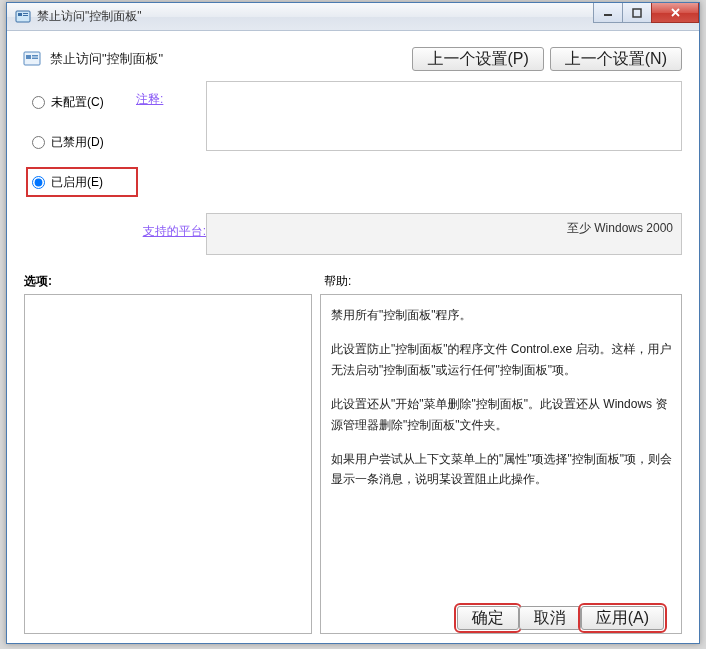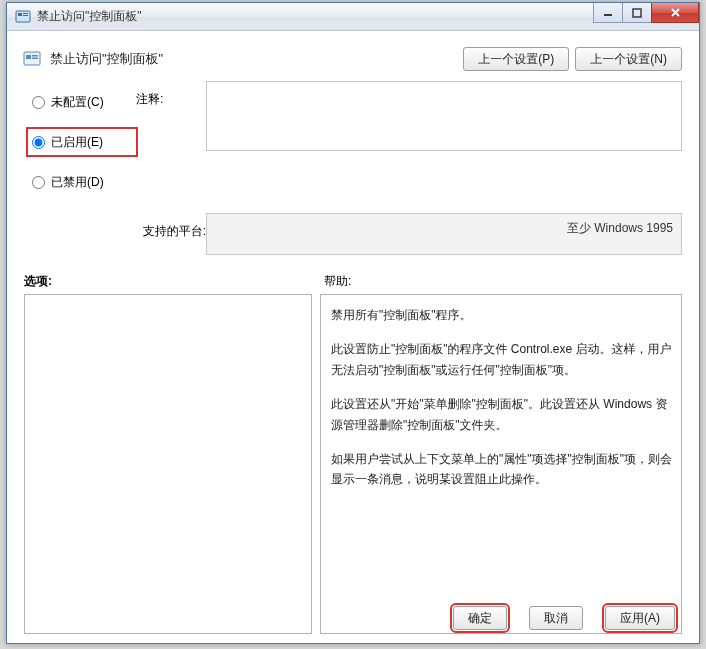--- a/index.html
+++ b/index.html
@@ -74,21 +74,21 @@
   display: inline-flex;
 }
 .header-title { font-size: 13px; color: #222; flex: 1; }
 .nav-btns { display: flex; gap: 6px; }
 .btn {
   height: 24px;
   padding: 0 14px;
   border: 1px solid #9e9e9e;
   border-radius: 3px;
   background: linear-gradient(to bottom, #fdfdfd, #e7e7e7);
-  font-size: 12px;
+  font-size: 16px;
   color: #222;
   display: inline-flex;
   align-items: center;
   justify-content: center;
   cursor: default;
 }
 .config-area {
   display: flex;
   align-items: flex-start;
   padding: 6px 10px 0 14px;
@@ -96,21 +96,21 @@
 .radio-col { width: 108px; padding-top: 8px; }
 .radio-item {
   display: flex;
   align-items: center;
   height: 26px;
   padding: 0 4px;
   margin-bottom: 14px;
 }
 .radio-item input { margin-right: 6px; }
 .radio-item.highlighted { outline: 2px solid #d43434; }
-.label-col { width: 70px; color: #000000; padding-top: 10px; }
+.label-col { width: 70px; color: #8b5cf6; padding-top: 10px; text-decoration: underline; }
 .comment-box {
   flex: 1;
   height: 70px;
   border: 1px solid #c7c7c7;
   background: #fff;
   resize: none;
   font-family: inherit;
   font-size: 12px;
   padding: 4px;
 }
@@ -151,24 +151,24 @@
   position: absolute;
   inset: 2px;
   overflow-y: scroll;
   padding: 8px 4px 8px 8px;
   line-height: 1.7;
   color: #222;
 }
 .help-inner p { margin-bottom: 14px; }
 .footer {
   position: absolute;
-  right: 17px;
+  right: 28px;
   bottom: 6px;
   display: flex;
-  gap: 22px;
+  gap: 0;
 }
 .btn.highlighted { outline: 2px solid #d43434; outline-offset: 1px; }
 </style>
 </head>
 <body>
 
 <div class="window">
   <div class="titlebar">
     <span class="titlebar-icon">
       <svg width="16" height="16" viewBox="0 0 16 16">
@@ -214,38 +214,38 @@
         <div class="btn">上一个设置(N)</div>
       </div>
     </div>
 
     <div class="config-area">
       <div class="radio-col">
         <label class="radio-item">
           <input type="radio" name="cfg" style="">
           <span>未配置(C)</span>
         </label>
+        <label class="radio-item">
+          <input type="radio" name="cfg" style="">
+          <span>已禁用(D)</span>
+        </label>
         <label class="radio-item highlighted">
           <input type="radio" name="cfg" checked="" style="">
           <span>已启用(E)</span>
         </label>
-        <label class="radio-item">
-          <input type="radio" name="cfg" style="">
-          <span>已禁用(D)</span>
-        </label>
       </div>
       <div class="label-col">注释:</div>
       <textarea class="comment-box" style=""></textarea>
     </div>
 
     <div class="platform-row">
       <div class="radio-col"></div>
       <div class="label-col">支持的平台:</div>
       <div class="platform-box">
-        <span>至少 Windows 1995</span>
+        <span>至少 Windows 2000</span>
       </div>
     </div>
 
     <div class="section-labels">
       <div>选项:</div>
       <div>帮助:</div>
     </div>
 
     <div class="panels">
       <div class="panel options"></div>

